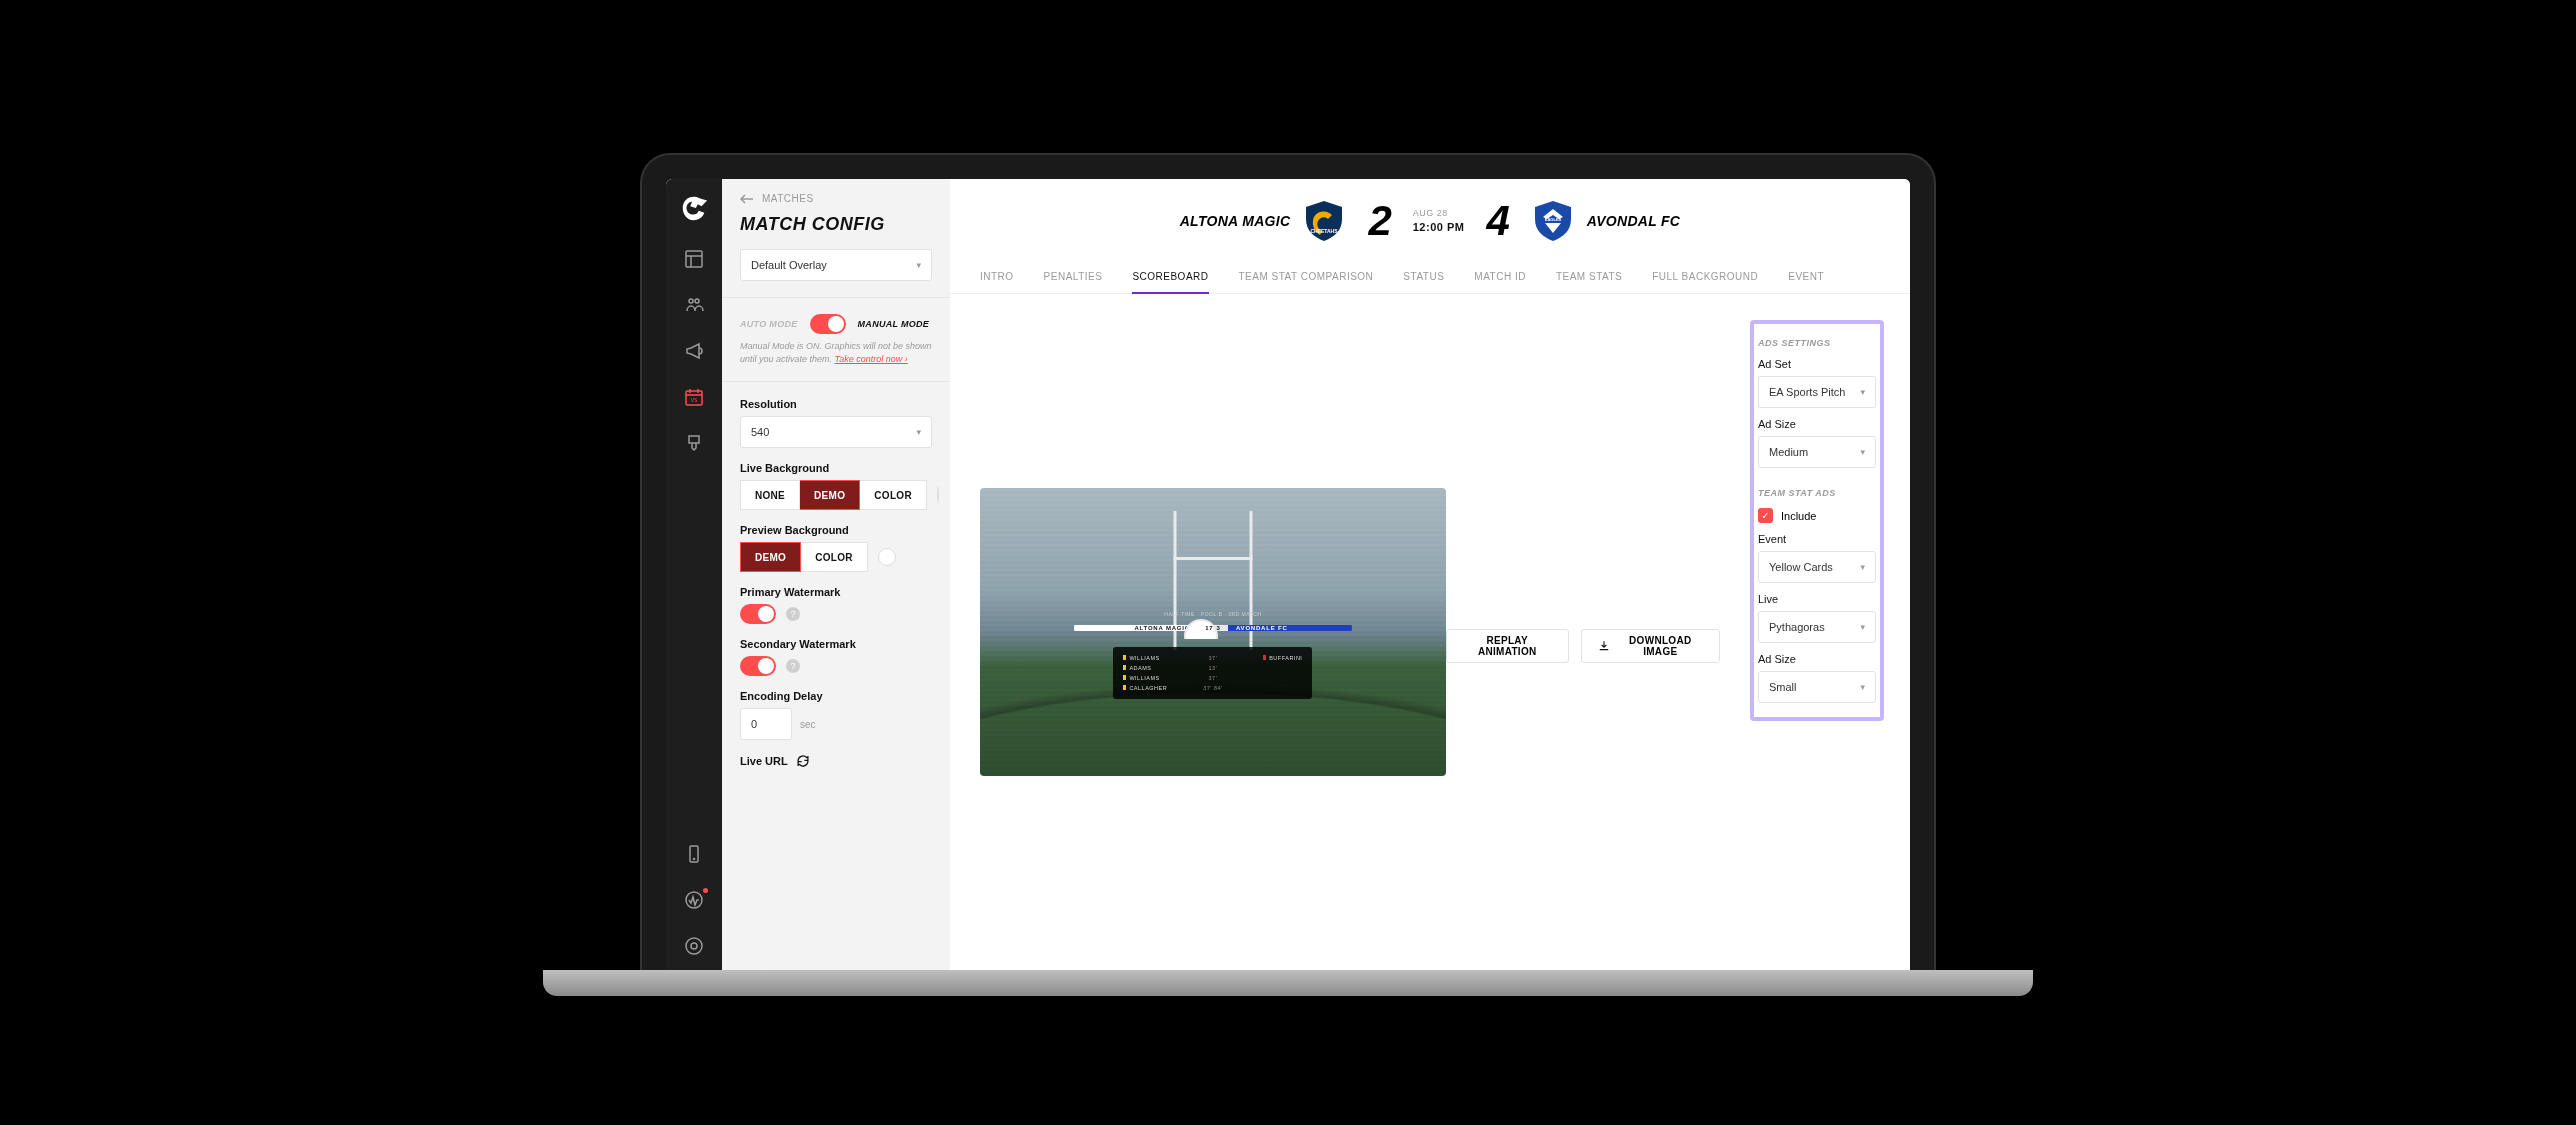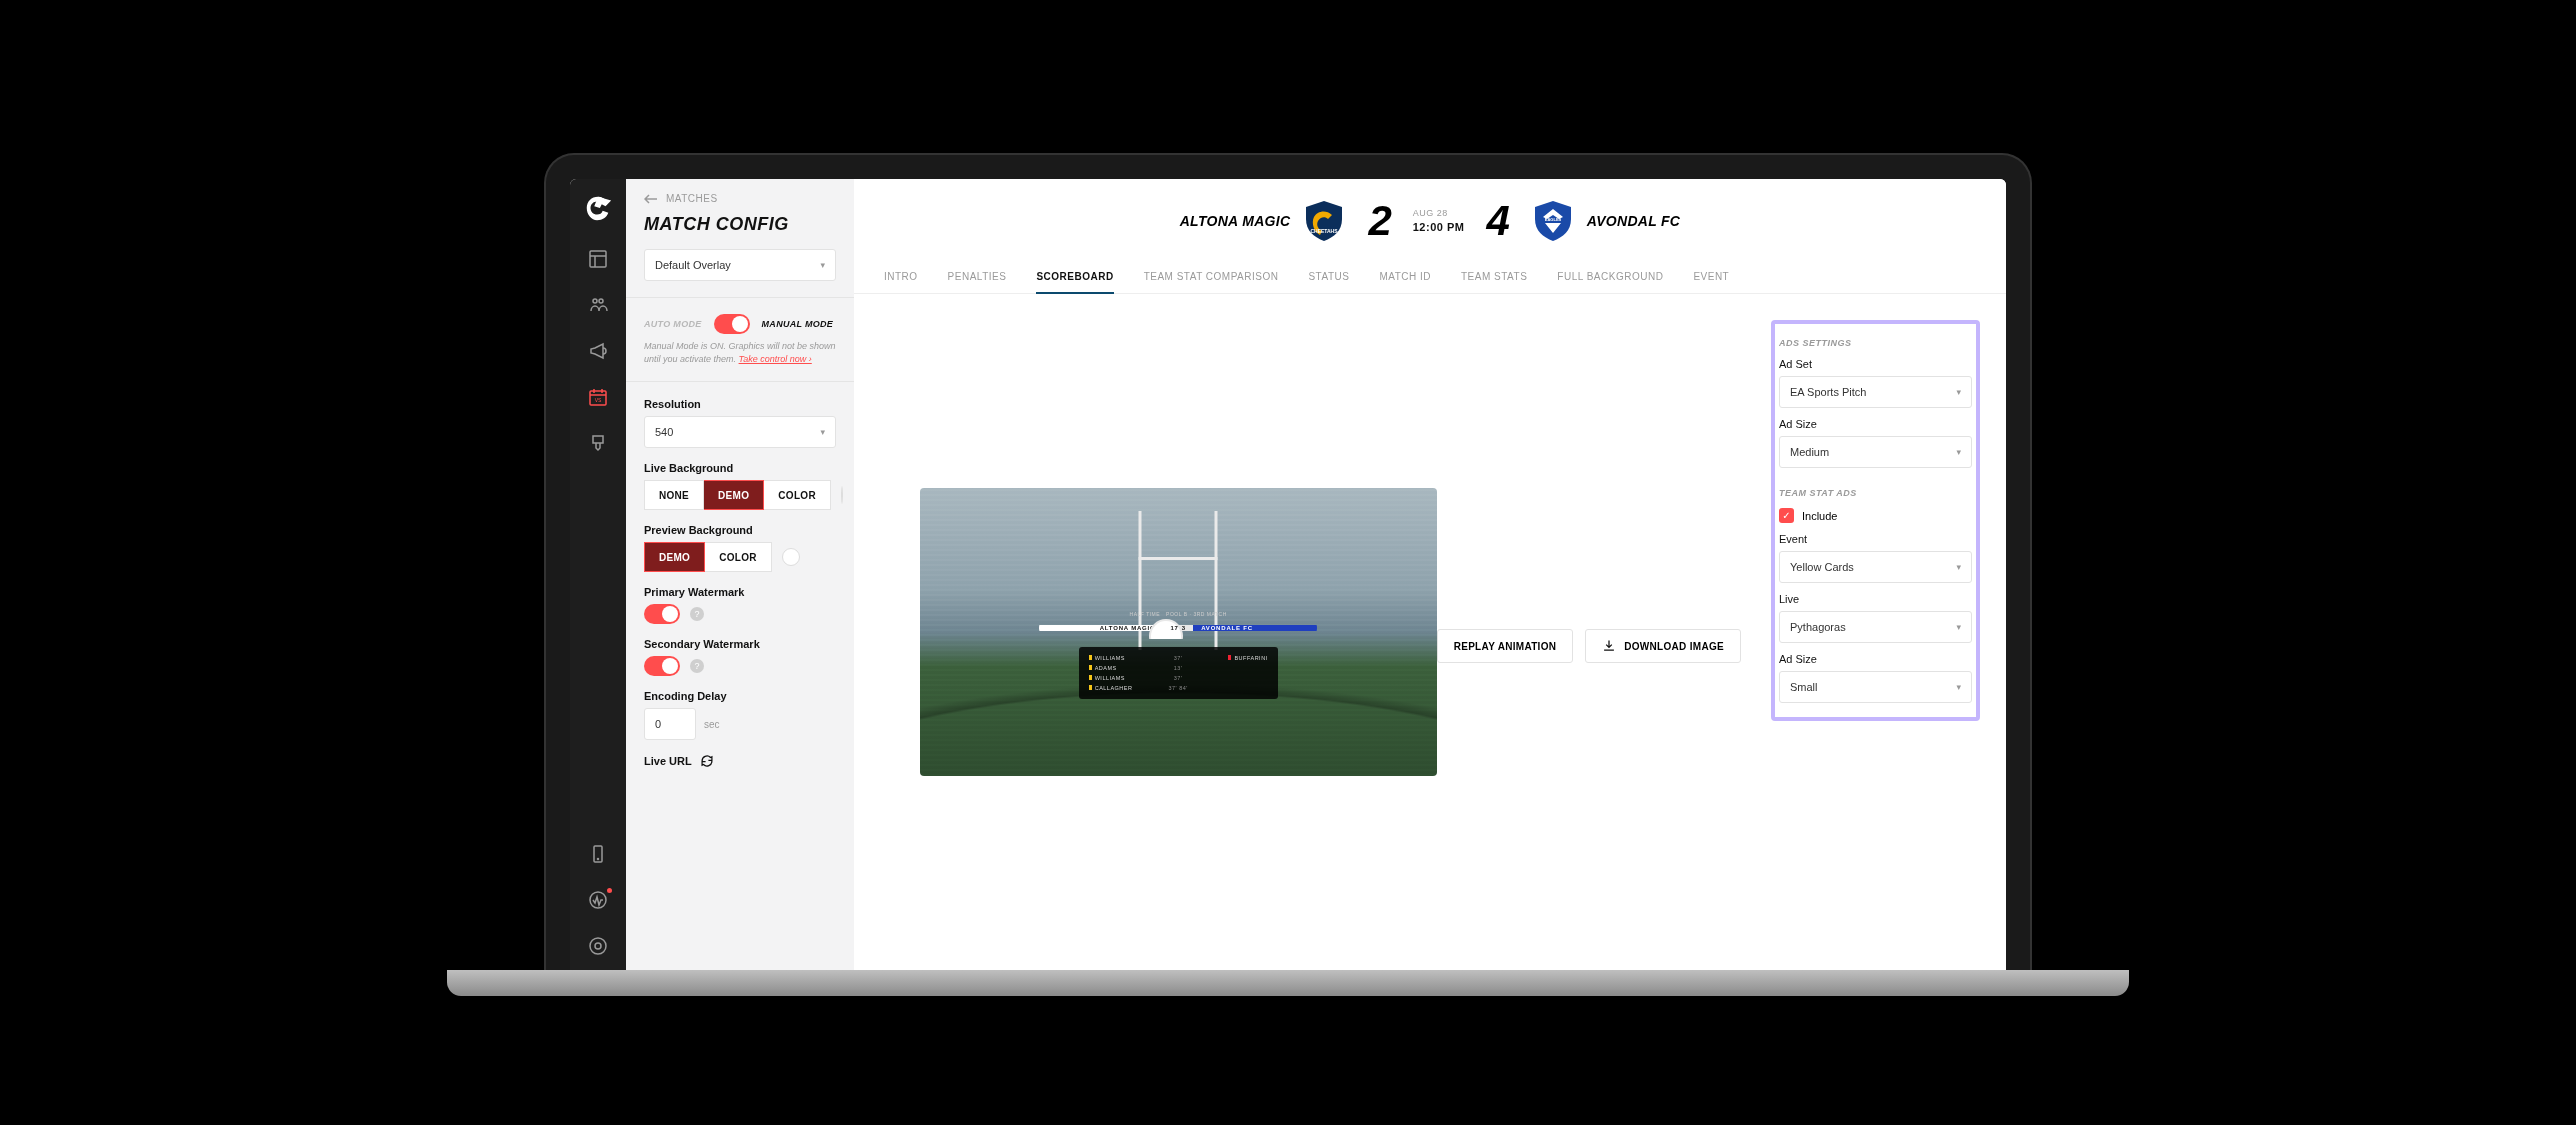--- a/index.html
+++ b/index.html
@@ -1,17 +1,17 @@
 <!DOCTYPE html>
 <html><head>
 <meta charset="utf-8">
 <style>
 * { margin: 0; padding: 0; box-sizing: border-box; font-family: -apple-system, BlinkMacSystemFont, "Segoe UI", Helvetica, Arial, sans-serif; }
 body { background: #000; display: flex; align-items: center; justify-content: center; min-height: 100vh; padding: 20px; }
-.laptop { width: 1484px; height: 815px; background: #1a1a1a; border-radius: 28px 28px 0 0; padding: 24px 24px 0 24px; position: relative; box-shadow: 0 0 0 2px #333; }
+.laptop { width: 1292px; height: 815px; background: #1a1a1a; border-radius: 28px 28px 0 0; padding: 24px 24px 0 24px; position: relative; box-shadow: 0 0 0 2px #333; }
 .laptop::after { content: ""; position: absolute; bottom: -26px; left: -99px; right: -99px; height: 26px; background: linear-gradient(#bfbfbf,#8a8a8a); border-radius: 0 0 14px 14px; }
 .screen { width: 100%; height: 100%; background: #fff; display: flex; overflow: hidden; border-radius: 6px 6px 0 0; }
 
 
 .rail { width: 56px; background: #1e1e1e; display: flex; flex-direction: column; align-items: center; padding: 14px 0; gap: 26px; }
 .rail .logo { width: 30px; height: 30px; }
 .rail .icon, .rail .icon-bottom { width: 20px; height: 20px; color: #9a9a9a; cursor: pointer; position: relative; }
 .rail .icon.active { color: #ff4d4d; }
 .rail .spacer { flex: 1; }
 .rail .dot { position: absolute; top: -2px; right: -4px; width: 5px; height: 5px; background: #ff4d4d; border-radius: 50%; }
@@ -50,21 +50,21 @@
 .match-header { display: flex; align-items: center; justify-content: center; gap: 22px; padding: 18px 20px 6px; }
 .team { display: flex; align-items: center; gap: 12px; }
 .team-name { font-style: italic; font-weight: 800; font-size: 14px; letter-spacing: 0.3px; }
 .crest { width: 44px; height: 44px; }
 .score { font-size: 42px; font-weight: 800; font-style: italic; letter-spacing: -1px; }
 .dt { text-align: left; color: #9a9a9a; font-size: 9px; line-height: 1.4; letter-spacing: 0.5px; }
 .dt .time { color: #111; font-weight: 600; font-size: 11px; }
 
 .tabs { display: flex; gap: 30px; padding: 10px 30px 0; border-bottom: 1px solid #eee; font-size: 10px; letter-spacing: 0.5px; color: #9a9a9a; }
 .tabs .tab { padding: 10px 0; cursor: pointer; }
-.tabs .tab.active { color: #111; font-weight: 700; border-bottom: 2px solid #0c4a6e; margin-bottom: -1px; }
+.tabs .tab.active { color: #111; font-weight: 400; border-bottom: 2px solid #6d28d9; margin-bottom: -1px; }
 
 .content { flex: 1; display: flex; overflow: auto; }
 .preview-col { flex: 1; padding: 26px 30px; display: flex; flex-direction: row; align-items: center; justify-content: flex-end; }
 .preview { width: 517px; height: 288px; border-radius: 4px; position: relative; overflow: hidden; background: linear-gradient(#a8b7bf 0%, #8ea2ac 35%, #6d8490 50%, #3b5f3b 62%, #2e4c2f 100%); }
 .stands { position: absolute; inset: 0; background:
   radial-gradient(ellipse 140% 70% at 50% 110%, transparent 55%, rgba(0,0,0,.25) 56%, transparent 60%),
   repeating-linear-gradient(0deg, rgba(255,255,255,.04) 0 2px, transparent 2px 5px);
   mix-blend-mode: overlay;
 }
 .posts { position: absolute; left: 50%; top: 8%; transform: translateX(-50%); width: 119px; height: 139px; }

